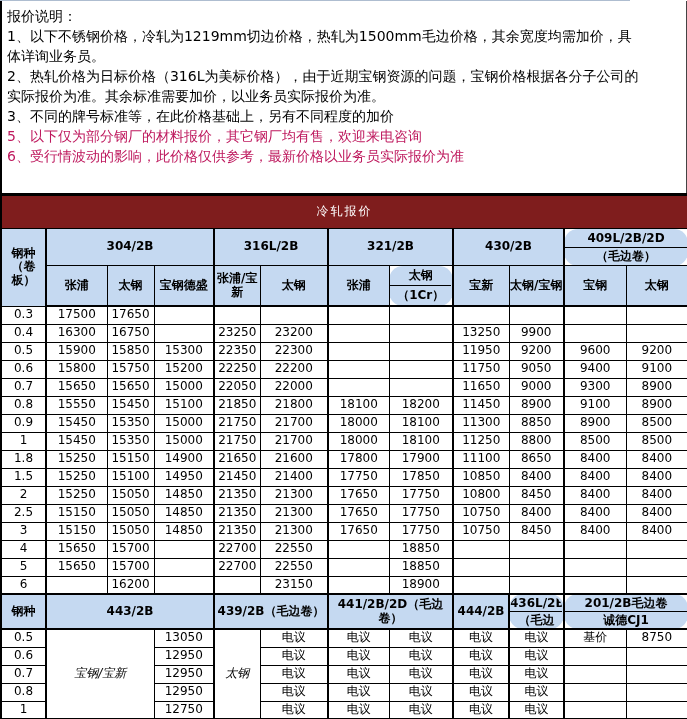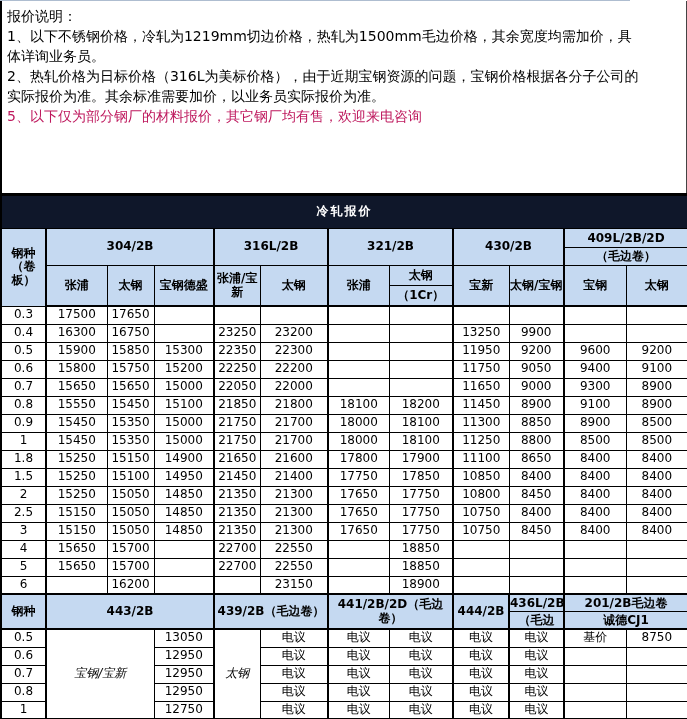--- a/index.html
+++ b/index.html
@@ -40,60 +40,62 @@
     border:1px solid #000;
     padding:0;
     text-align:center;
     vertical-align:middle;
     font-size:12px;
     overflow:hidden;
     line-height:1.15;
   }
   .title-row th{
     height:32px;
-    background:#0f172a;
+    background:#7f1d1d;
     color:#fff;
     font-size:16px;
-    font-weight:bold;
+    font-weight:normal;
     letter-spacing:2px;
     border-bottom:2px solid #000;
   }
   tr.h1 th, tr.h2 th, tr.h3 th{
     background:#c5d9f1;
     font-weight:bold;
   }
   tr.h1{height:37px;}
   tr.h2{height:40px;}
   tr.h3{height:34px;}
   tr.h2 th{border-bottom:2px solid #000;}
   tr.h3 th{border-top:2px solid #000;border-bottom:2px solid #000;}
   .bR{border-right-width:2px !important;}
   td.rowhead{font-size:12px;}
   tbody tr{height:18px;}
   #main-rows tr:last-child td{border-bottom-width:2px;}
 
   
-  th.split{padding:0;vertical-align:top;}
+  th.split{padding:0;vertical-align:top;border-radius:14px;}
   th.split .sp1{border-bottom:1px solid #000;}
   tr.h1 th.split .sp1, tr.h1 th.split .sp2{height:17px;line-height:17px;}
   tr.h2 th.split .sp1, tr.h2 th.split .sp2{height:19px;line-height:19px;}
   tr.h3 th.split .sp1, tr.h3 th.split .sp2{height:16px;line-height:16px;}
 
   td.merged-mill{font-size:13px;font-style:italic;}
 </style>
 </head>
 <body>
 
 <div class="page">
 
   <div class="notes">
     <div class="note-line">报价说明：</div>
     <div class="note-line">1、以下不锈钢价格，冷轧为1219mm切边价格，热轧为1500mm毛边价格，其余宽度均需加价，具体详询业务员。</div>
     <div class="note-line">2、热轧价格为日标价格（316L为美标价格），由于近期宝钢资源的问题，宝钢价格根据各分子公司的实际报价为准。其余标准需要加价，以业务员实际报价为准。</div>
+    <div class="note-line">3、不同的牌号标准等，在此价格基础上，另有不同程度的加价</div>
     <div class="note-line red">5、以下仅为部分钢厂的材料报价，其它钢厂均有售，欢迎来电咨询</div>
+    <div class="note-line red">6、受行情波动的影响，此价格仅供参考，最新价格以业务员实际报价为准</div>
   </div>
 
   <table class="sheet">
     <colgroup>
       <col style="width:45px">
         <col style="width:61px">
         <col style="width:47px">
         <col style="width:60px">
       <col style="width:46px">
         <col style="width:68px">

